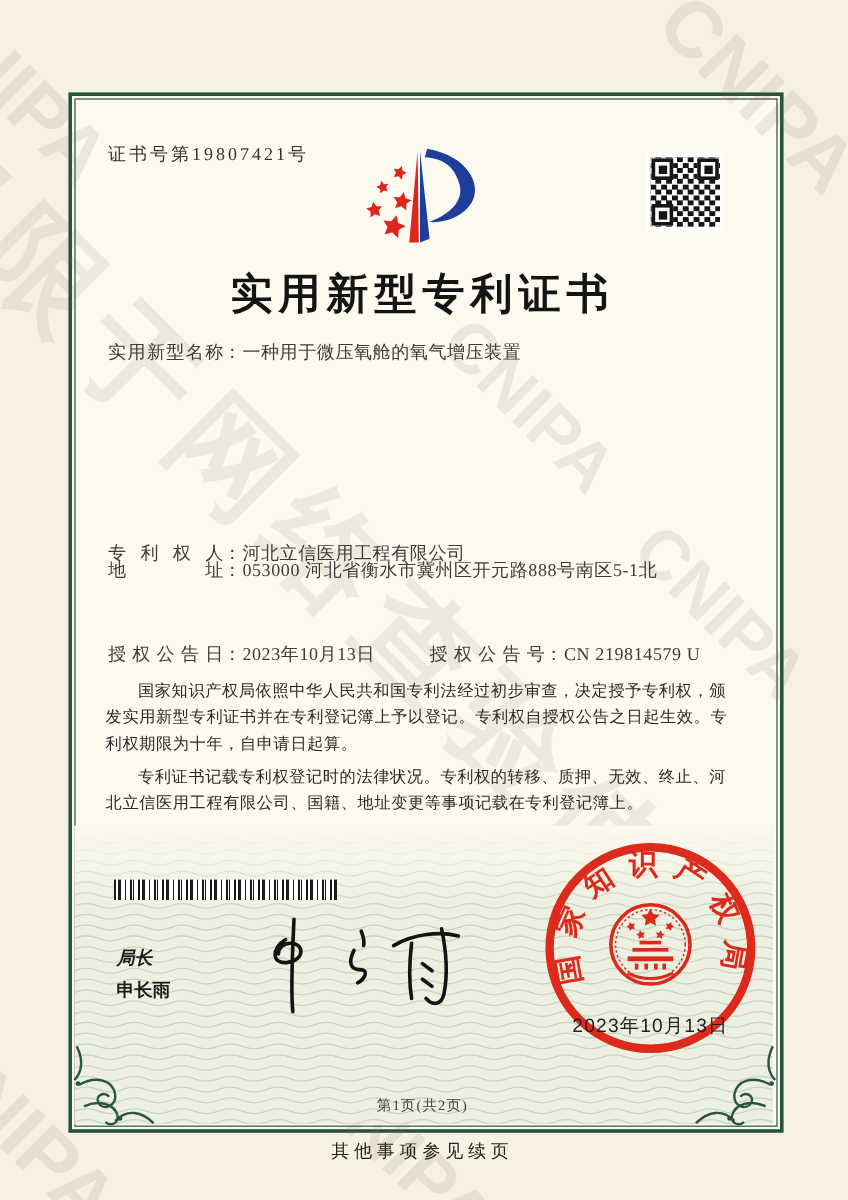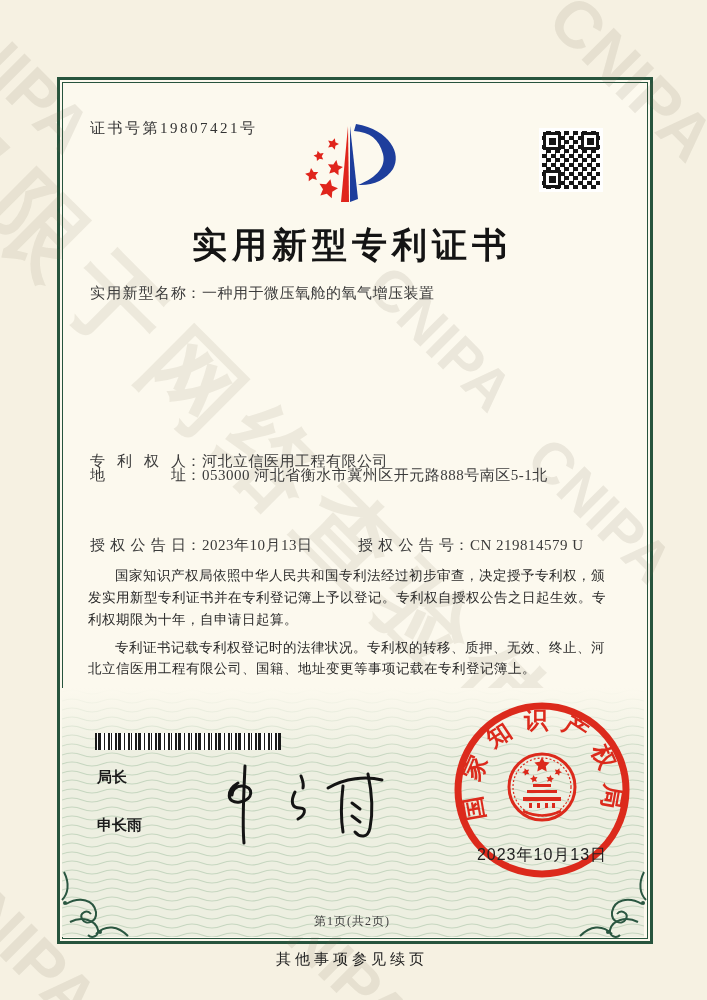--- a/index.html
+++ b/index.html
@@ -46,21 +46,21 @@
   .f1{top:284px;} .f2{top:326px;} .f3{top:368px;} .f4{top:410px;} .f5{top:452px;} .f6{top:466px;}
   .f7{top:536px;} .grant2{position:absolute;left:268px;top:0;}
 
   .paras{position:absolute;left:88px;top:565px;width:530px;z-index:3;font-size:13.5px;line-height:1.62;color:#2a2a2a;}
   .paras p{margin:0 0 6px 0;text-indent:2em;letter-spacing:0.5px;}
 
   .barcode{position:absolute;left:95px;top:733px;width:186px;height:17px;z-index:3;background:
     repeating-linear-gradient(90deg,#1a1a1a 0 2px,#fff 2px 3px,#1a1a1a 3px 6px,#fff 6px 9px,#1a1a1a 9px 10px,#fff 10px 13px,#1a1a1a 13px 15px,#fff 15px 16px,#1a1a1a 16px 17px,#fff 17px 20px);}
 
   .signer{position:absolute;left:97px;z-index:3;font-family:"Liberation Sans","DejaVu Sans",sans-serif;font-weight:600;font-size:15px;color:#1c1c1c;}
-  .signer-title{top:768px;} .signer-name{top:816px;text-align:right;}
+  .signer-title{top:789px;font-style:italic;} .signer-name{top:816px;text-align:right;}
   .signature{position:absolute;left:200px;top:748px;z-index:3;}
 
   .seal{position:absolute;left:451px;top:699px;z-index:4;}
 
   .pageno{top:913px;font-size:12px;letter-spacing:1px;color:#404040;}
   .contnote{top:950px;font-size:15px;letter-spacing:4px;color:#222;}
 
   .orn{position:absolute;z-index:3;}
   .orn-l{left:60px;top:870px;}
   .orn-r{left:578px;top:870px;transform:scaleX(-1);}

